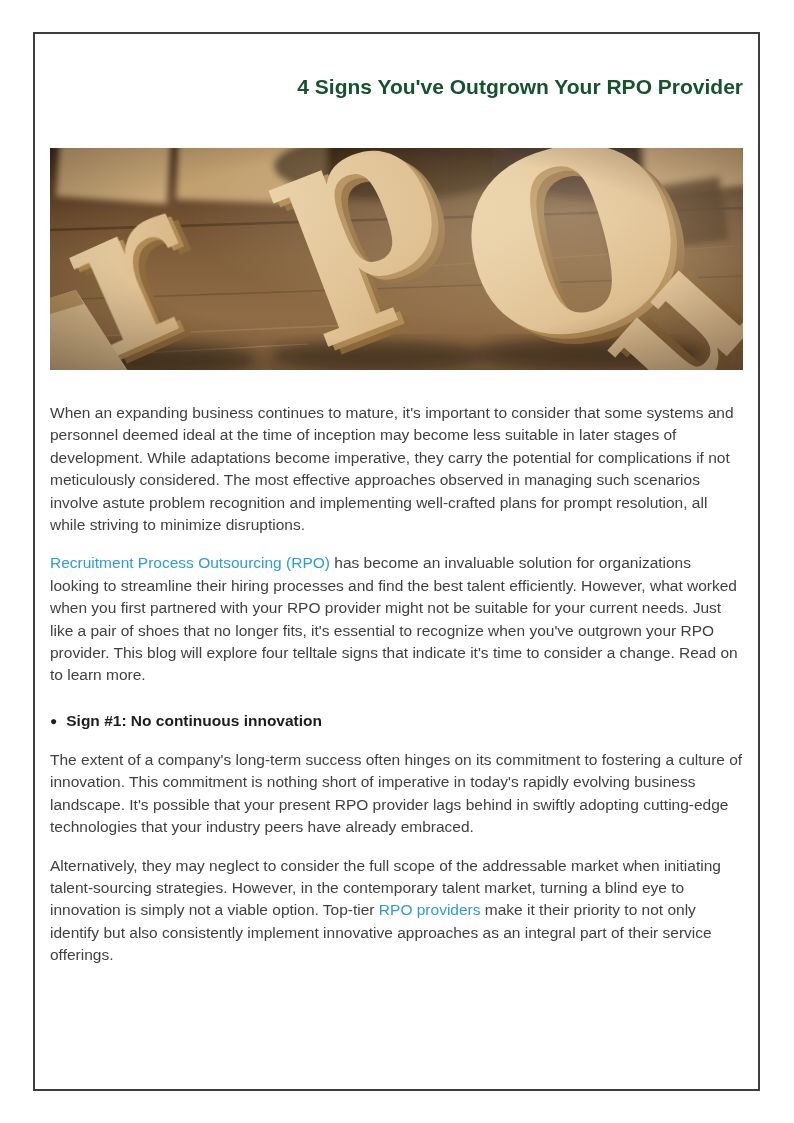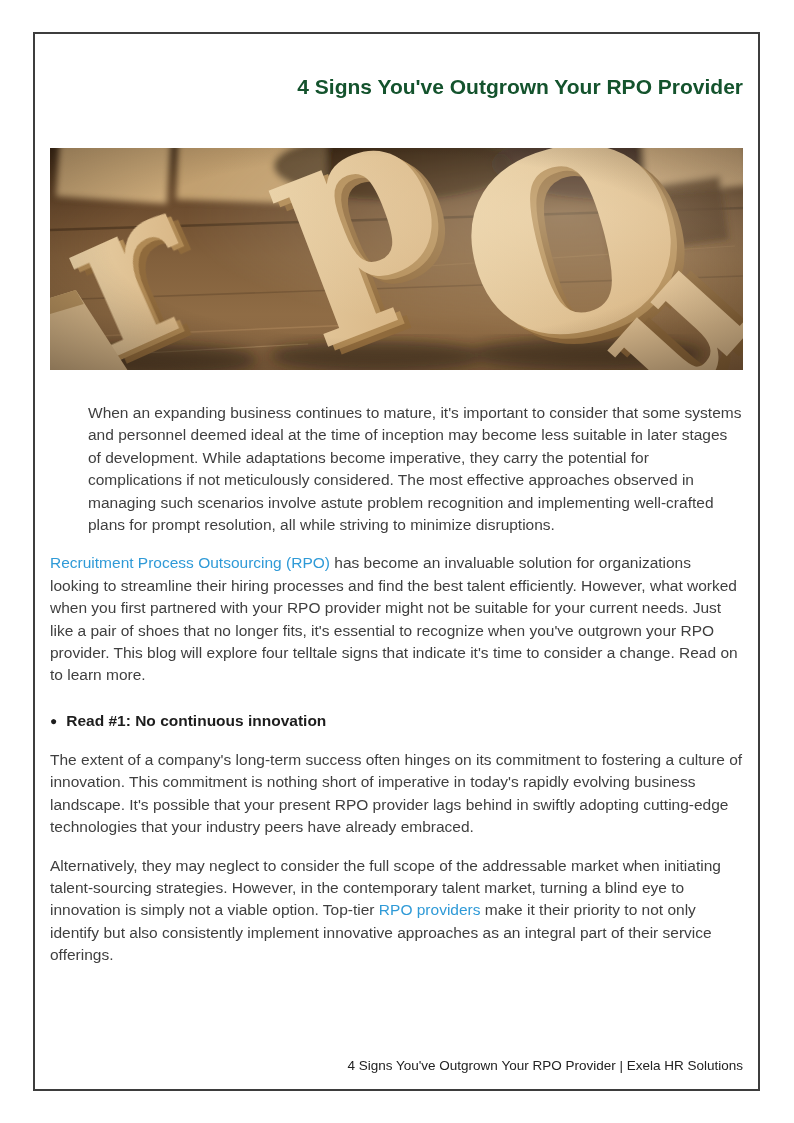--- a/index.html
+++ b/index.html
@@ -35,21 +35,21 @@
     overflow: hidden;
     display: block;
   }
   .hero svg { display: block; width: 100%; height: 100%; }
   .body-par {
     margin: 16px 0 0 0;
     font-size: 15.5px;
     line-height: 22.4px;
     color: #3f3f3f;
   }
-  .body-par.first { margin-top: 32px; margin-left: 38px; }
+  .body-par.first { margin-top: 32px; }
   .section-heading {
     margin: 36px 0 0 0;
     font-size: 18.5px;
     line-height: 22px;
     font-weight: bold;
     color: #1d1d1d;
   }
   .sign-line {
     margin: 23px 0 0 0;
     font-size: 15.5px;
@@ -159,21 +159,20 @@
       <rect x="0" y="0" width="698" height="222" fill="url(#glow)"></rect>
       <rect x="0" y="0" width="698" height="222" fill="url(#vig)"></rect>
     </svg>
   </figure>
 
   <p class="body-par first">When an expanding business continues to mature, it's important to consider that some systems and personnel deemed ideal at the time of inception may become less suitable in later stages of development. While adaptations become imperative, they carry the potential for complications if not meticulously considered. The most effective approaches observed in managing such scenarios involve astute problem recognition and implementing well-crafted plans for prompt resolution, all while striving to minimize disruptions.</p>
 
   <p class="body-par"><a class="doc-link">Recruitment Process Outsourcing (RPO) </a><span>has become an invaluable solution for organizations looking to streamline their hiring processes and find the best talent efficiently. However, what worked when you first partnered with your RPO provider might not be suitable for your current needs. Just like a pair of shoes that no longer fits, it's essential to recognize when you've outgrown your RPO provider. This blog will explore four telltale signs that indicate it's time to consider a change. Read on to learn more.</span></p>
 
 
-  <p class="sign-line"><span class="bullet">●</span><span>Read #1: No continuous innovation</span></p>
+  <p class="sign-line"><span class="bullet">●</span><span>Sign #1: No continuous innovation</span></p>
 
   <p class="body-par">The extent of a company's long-term success often hinges on its commitment to fostering a culture of innovation. This commitment is nothing short of imperative in today's rapidly evolving business landscape. It's possible that your present RPO provider lags behind in swiftly adopting cutting-edge technologies that your industry peers have already embraced.</p>
 
   <p class="body-par"><span>Alternatively, they may neglect to consider the full scope of the addressable market when initiating talent-sourcing strategies. However, in the contemporary talent market, turning a blind eye to innovation is simply not a viable option. Top-tier </span><a class="doc-link">RPO providers</a><span> make it their priority to not only identify but also consistently implement innovative approaches as an integral part of their service offerings.</span></p>
 
-  <div class="page-footer">4 Signs You've Outgrown Your RPO Provider | Exela HR Solutions</div>
 
 </div>
 
 </body></html>

